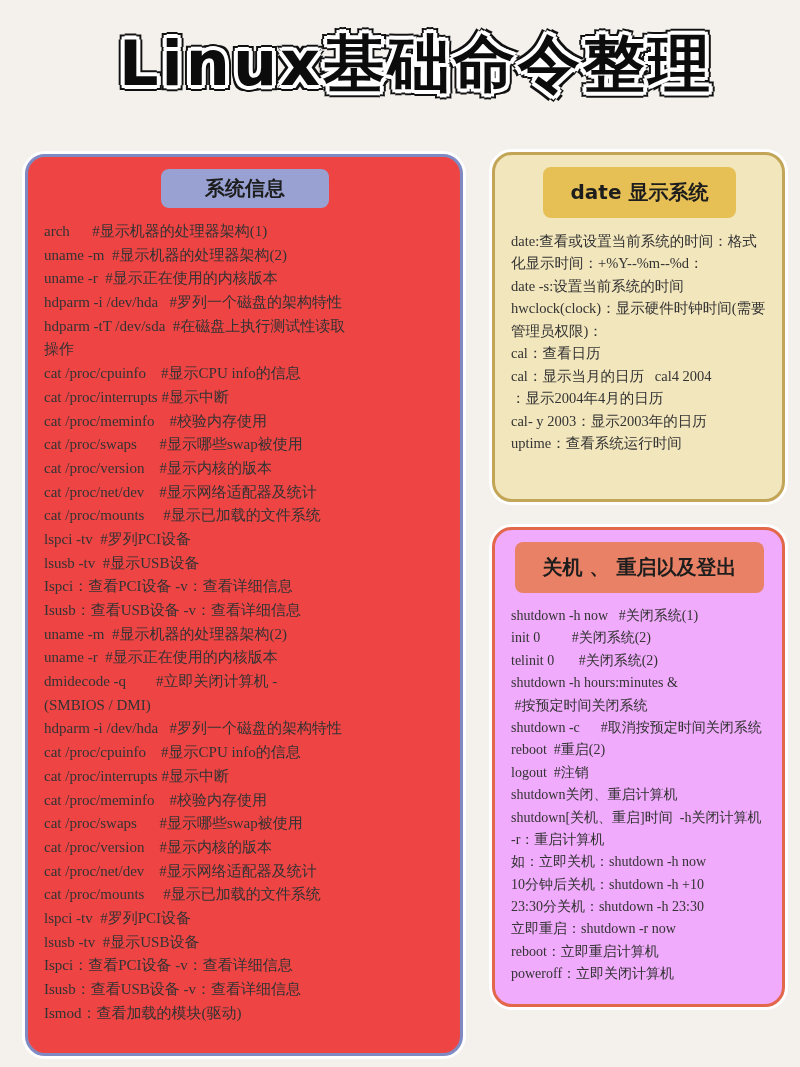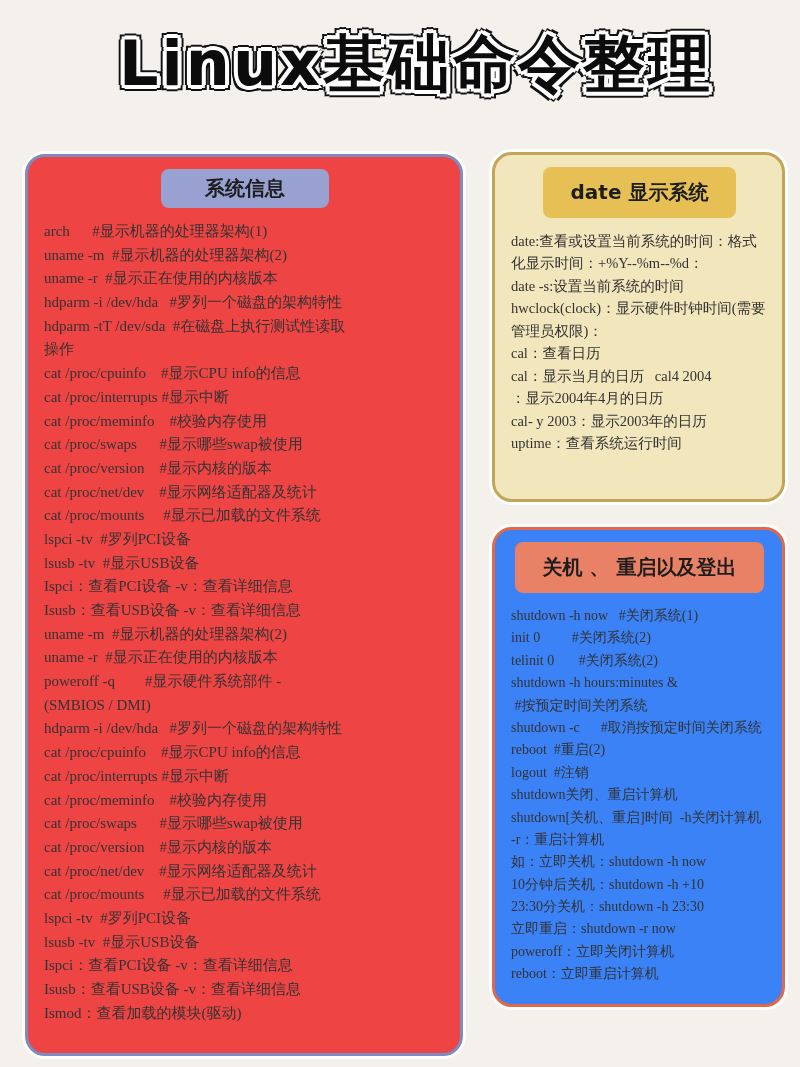--- a/index.html
+++ b/index.html
@@ -43,21 +43,21 @@
   }
   .box-yellow {
     left: 492px; top: 152px;
     width: 293px; height: 350px;
     background: #f2e6bd;
     border: 3px solid #c3a558;
   }
   .box-orange {
     left: 492px; top: 527px;
     width: 293px; height: 480px;
-    background: #3b82f6;
+    background: #f0abfc;
     border: 3px solid #e2674b;
   }
   .badge {
     display: block;
     width: fit-content;
     margin: 2px auto 12px auto;
     padding: 12px 28px;
     border-radius: 8px;
     font-size: 20px;
     font-weight: bold;
@@ -99,21 +99,21 @@
         <div class="line">cat /proc/swaps      #显示哪些swap被使用</div>
         <div class="line">cat /proc/version    #显示内核的版本</div>
         <div class="line">cat /proc/net/dev    #显示网络适配器及统计</div>
         <div class="line">cat /proc/mounts     #显示已加载的文件系统</div>
         <div class="line">lspci -tv  #罗列PCI设备</div>
         <div class="line">lsusb -tv  #显示USB设备</div>
         <div class="line">Ispci：查看PCI设备 -v：查看详细信息</div>
         <div class="line">Isusb：查看USB设备 -v：查看详细信息</div>
         <div class="line">uname -m  #显示机器的处理器架构(2)</div>
         <div class="line">uname -r  #显示正在使用的内核版本</div>
-        <div class="line">poweroff -q        #显示硬件系统部件 -
+        <div class="line">dmidecode -q        #立即关闭计算机 -
 (SMBIOS / DMI)</div>
         <div class="line">hdparm -i /dev/hda   #罗列一个磁盘的架构特性</div>
         <div class="line">cat /proc/cpuinfo    #显示CPU info的信息</div>
         <div class="line">cat /proc/interrupts #显示中断</div>
         <div class="line">cat /proc/meminfo    #校验内存使用</div>
         <div class="line">cat /proc/swaps      #显示哪些swap被使用</div>
         <div class="line">cat /proc/version    #显示内核的版本</div>
         <div class="line">cat /proc/net/dev    #显示网络适配器及统计</div>
         <div class="line">cat /proc/mounts     #显示已加载的文件系统</div>
         <div class="line">lspci -tv  #罗列PCI设备</div>
@@ -148,18 +148,18 @@
  #按预定时间关闭系统</div>
         <div class="line">shutdown -c      #取消按预定时间关闭系统</div>
         <div class="line">reboot  #重启(2)</div>
         <div class="line">logout  #注销</div>
         <div class="line">shutdown关闭、重启计算机</div>
         <div class="line">shutdown[关机、重启]时间  -h关闭计算机  -r：重启计算机</div>
         <div class="line">如：立即关机：shutdown -h now</div>
         <div class="line">10分钟后关机：shutdown -h +10</div>
         <div class="line">23:30分关机：shutdown -h 23:30</div>
         <div class="line">立即重启：shutdown -r now</div>
+        <div class="line">reboot：立即重启计算机</div>
         <div class="line">poweroff：立即关闭计算机</div>
-        <div class="line">reboot：立即重启计算机</div>
       </div>
   </section>
 
 </div>
 
 </body></html>

